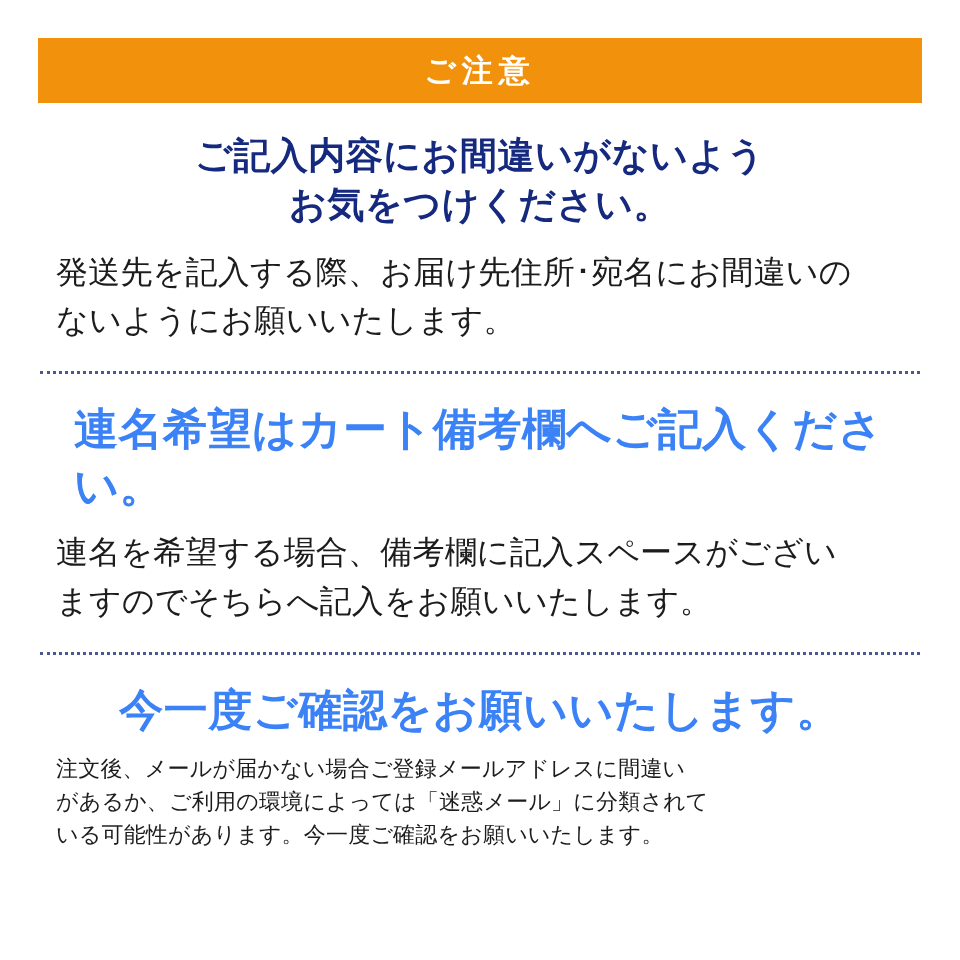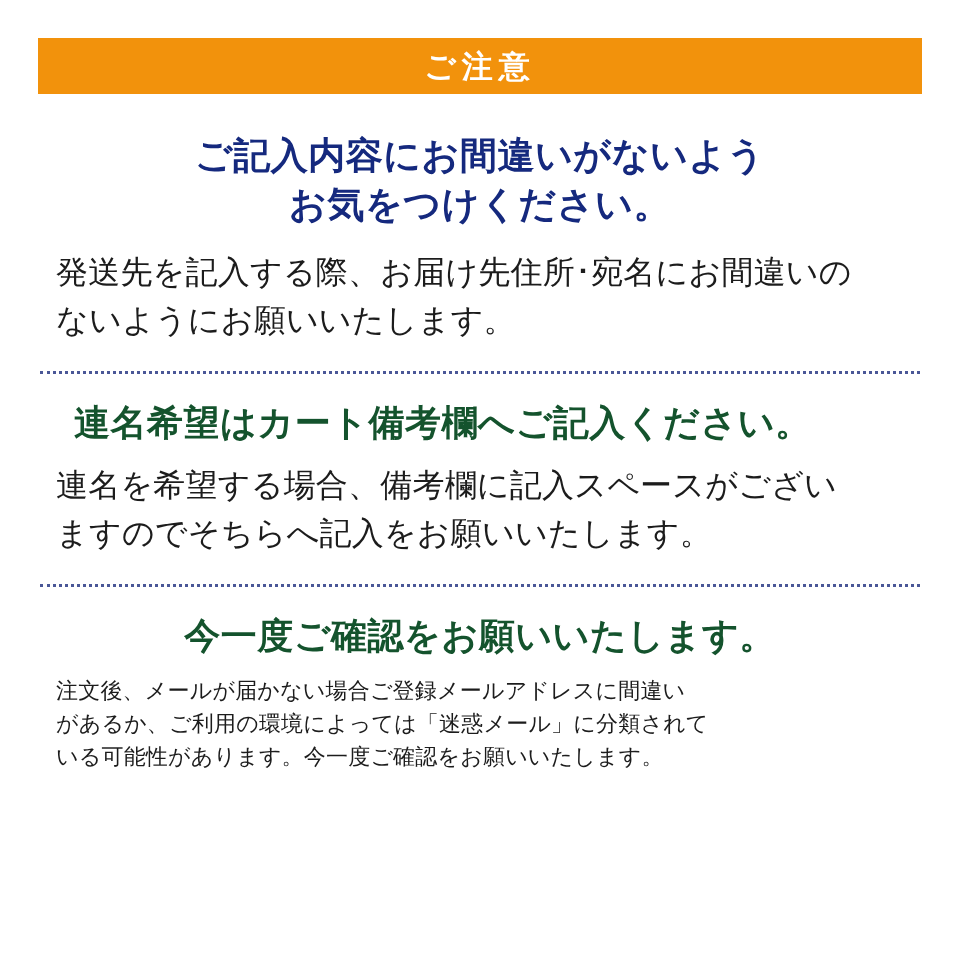--- a/index.html
+++ b/index.html
@@ -21,21 +21,21 @@
     box-sizing: border-box;
     background: #ffffff;
     padding: 0;
   }
   
   .banner {
     position: absolute;
     left: 38px;
     top: 38px;
     width: 884px;
-    height: 56px;
+    height: 65px;
     background: #f2920c;
     display: flex;
     align-items: center;
     justify-content: center;
   }
   .banner-text {
     color: #ffffff;
     font-size: 31px;
     font-weight: bold;
     letter-spacing: 6px;
@@ -76,23 +76,23 @@
     border: none;
     border-top: 3px dotted #2b3a86;
     margin: 26px 0 26px 0;
     height: 0;
     opacity: 0.85;
   }
   .section {
     margin: 16px;
   }
   .headline-left {
-    color: #14532d;
+    color: #3b82f6;
     font-weight: bold;
-    font-size: 36px;
+    font-size: 44px;
     line-height: 1.3;
     letter-spacing: 0.5px;
     margin: 0 0 14px 0;
     text-align: center;
   }
   .sec2 .headline-left {
     text-align: left;
     padding-left: 18px;
   }
   .sec3 .headline-left {

